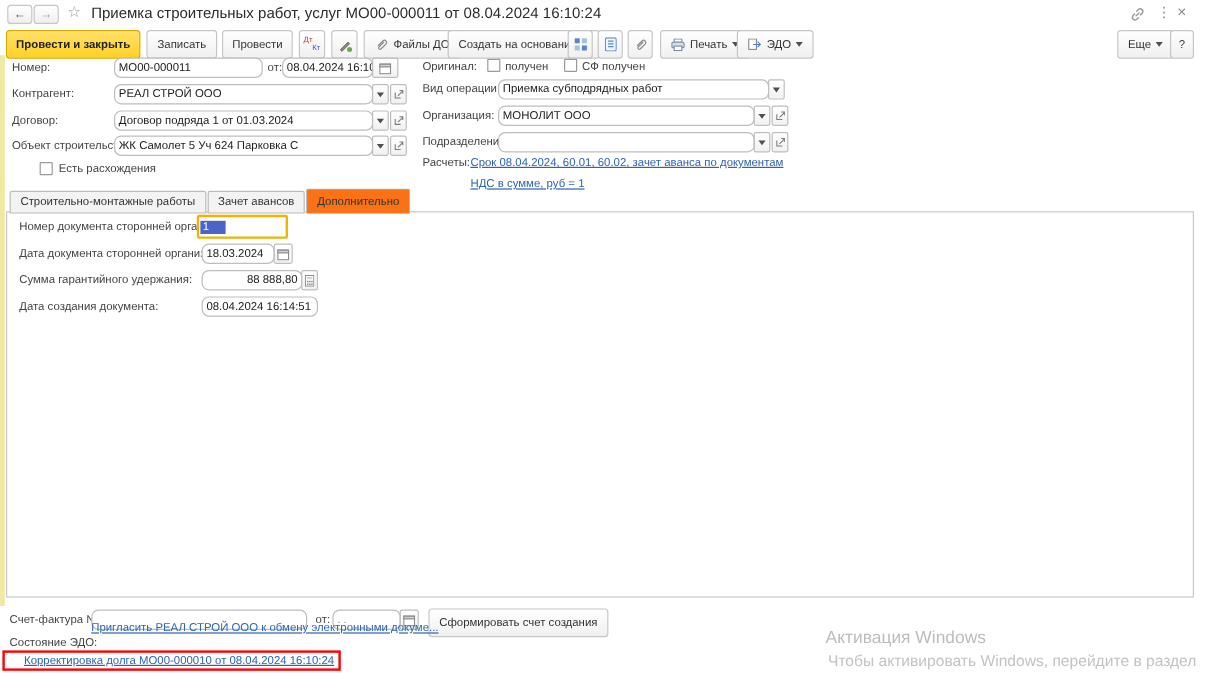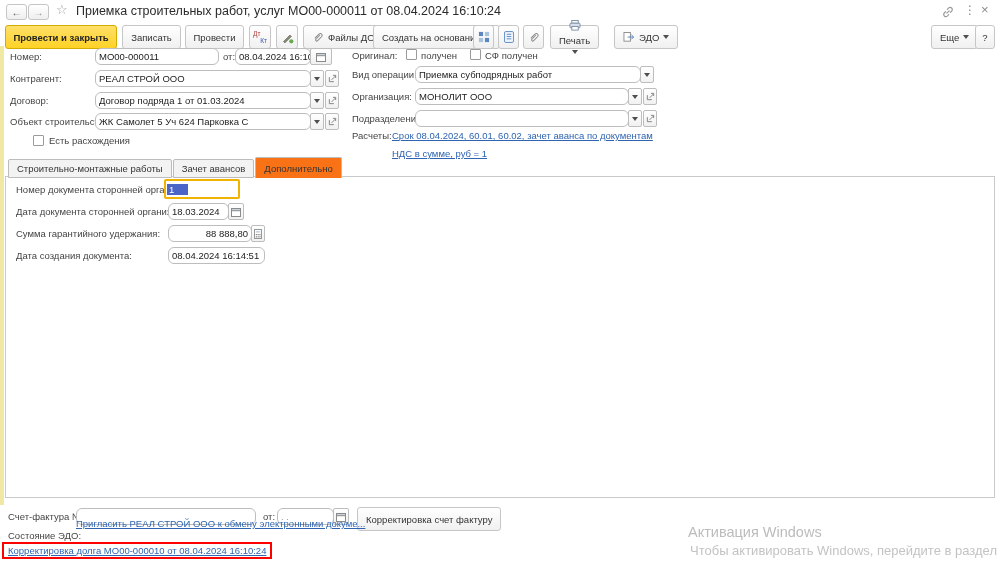--- a/index.html
+++ b/index.html
@@ -30,21 +30,21 @@
   .tab.active{height:21px;background:#f97316;border-bottom:none;z-index:3;}
   #tabpanel{position:absolute;left:5px;top:176px;width:990px;height:322px;box-sizing:border-box;
             border:1px solid #c9c9c9;background:#fff;}
   #stripe{position:absolute;left:0;top:46px;width:4px;height:459px;background:#efe9a4;}
   .sel{background:#4a64c8;color:#fff;padding:0 14px 0 2px;}
   #focus-field{position:absolute;box-sizing:border-box;left:164px;top:179px;width:76px;height:20px;
                border:2px solid #f0b400;border-radius:2px;background:#fff;display:flex;align-items:center;padding-left:1px;}
   .wm1{position:absolute;left:688px;top:524px;font-size:14.5px;color:#bcbcbc;}
   .wm2{position:absolute;left:690px;top:543px;font-size:13px;color:#c3c3c3;}
   #redbox{position:absolute;left:2px;top:542px;box-sizing:border-box;border:2px solid #ff0000;
-          height:17px;padding:1px 4px 0 4px;white-space:nowrap;}
+          height:17px;padding:1px 4px 0 16px;white-space:nowrap;}
   #redbox span{color:#2e64b1;text-decoration:underline;cursor:pointer;}
   .ghost{color:#9a9a9a;}
   svg{display:block;}
 </style>
 </head>
 <body>
 
 <div id="win">
 
   <div class="navbtn" style="left:6px;top:4px;">
@@ -123,21 +123,21 @@
     </span>
   </div>
   <div class="btn" style="left:523px;top:25px;width:21px;padding:0;">
     <span>
       <svg width="12" height="12" viewBox="0 0 13 13">
           <path d="M3.5 7.5 L7.8 3.2 a2 2 0 0 1 2.8 2.8 L5.9 10.7 a1.3 1.3 0 0 1-1.8-1.8 L8.4 4.6" fill="none" stroke="#8a8a8a" stroke-width="1.1" stroke-linecap="round"></path>
         </svg>
     </span>
   </div>
 
-  <div class="btn" style="left:550px;top:25px;flex-direction:column;">
+  <div class="btn" style="left:550px;top:25px;">
     <span>
       <svg width="12" height="11" viewBox="0 0 13 12">
           <rect x="3" y="0.5" width="7" height="3" fill="#fff" stroke="#7a8aa0"></rect>
           <rect x="1" y="3.5" width="11" height="5" rx="1" fill="#d8e2ee" stroke="#7a8aa0"></rect>
           <rect x="3" y="7" width="7" height="4" fill="#fff" stroke="#7a8aa0"></rect>
         </svg>
     </span>
     <span>Печать</span>
       <span class="caret"></span>
   </div>
@@ -322,21 +322,21 @@
   <div class="inp ghost" style="left:277px;top:508px;width:57px;">. .</div>
   <div class="fbtn" style="left:333px;top:508px;width:16px;">
     <span>
       <svg width="10" height="10" viewBox="0 0 10 10">
           <rect x="0.5" y="1.5" width="9" height="8" fill="#fff" stroke="#8a8a8a"></rect>
           <rect x="0.5" y="1.5" width="9" height="2.2" fill="#c8d4e0" stroke="#8a8a8a"></rect>
         </svg>
     </span>
   </div>
   <div class="btn" style="left:357px;top:507px;">
-    <span>Корректировка счет фактуру</span>
+    <span>Сформировать счет создания</span>
   </div>
 
   <div class="lbl" style="left:8px;top:530px;">Состояние ЭДО:</div>
   <div class="link" style="left:76px;top:518px;">Пригласить РЕАЛ СТРОЙ ООО к обмену электронными докуме...</div>
 
   <div id="redbox">
     <span>Корректировка долга МО00-000010 от 08.04.2024 16:10:24</span>
   </div>
 
   <div class="wm1">Активация Windows</div>

